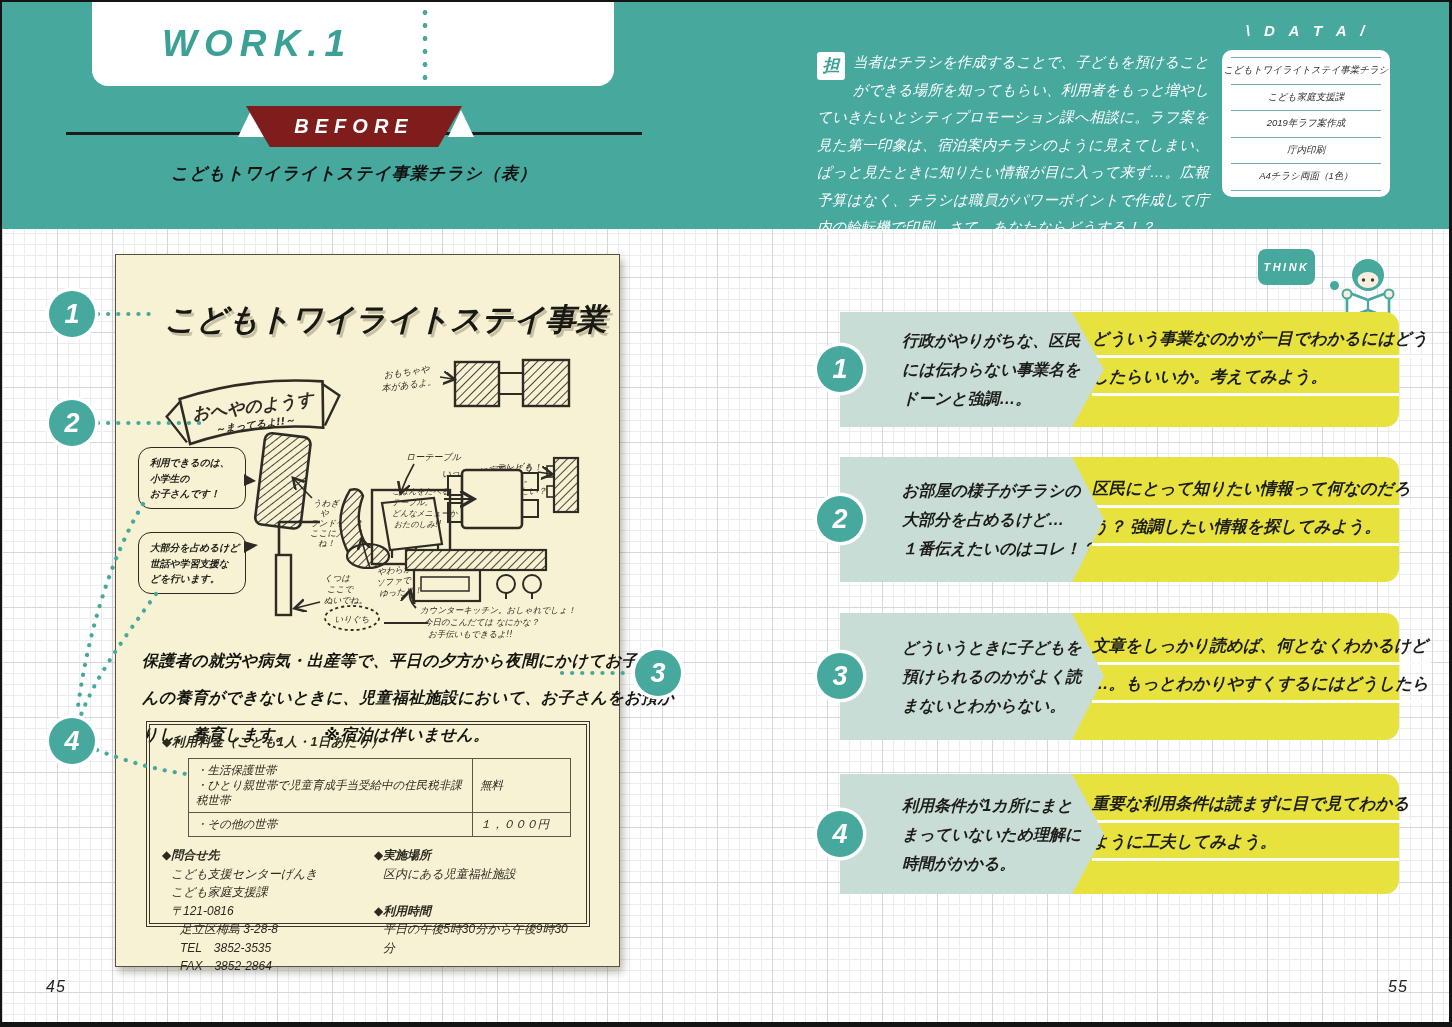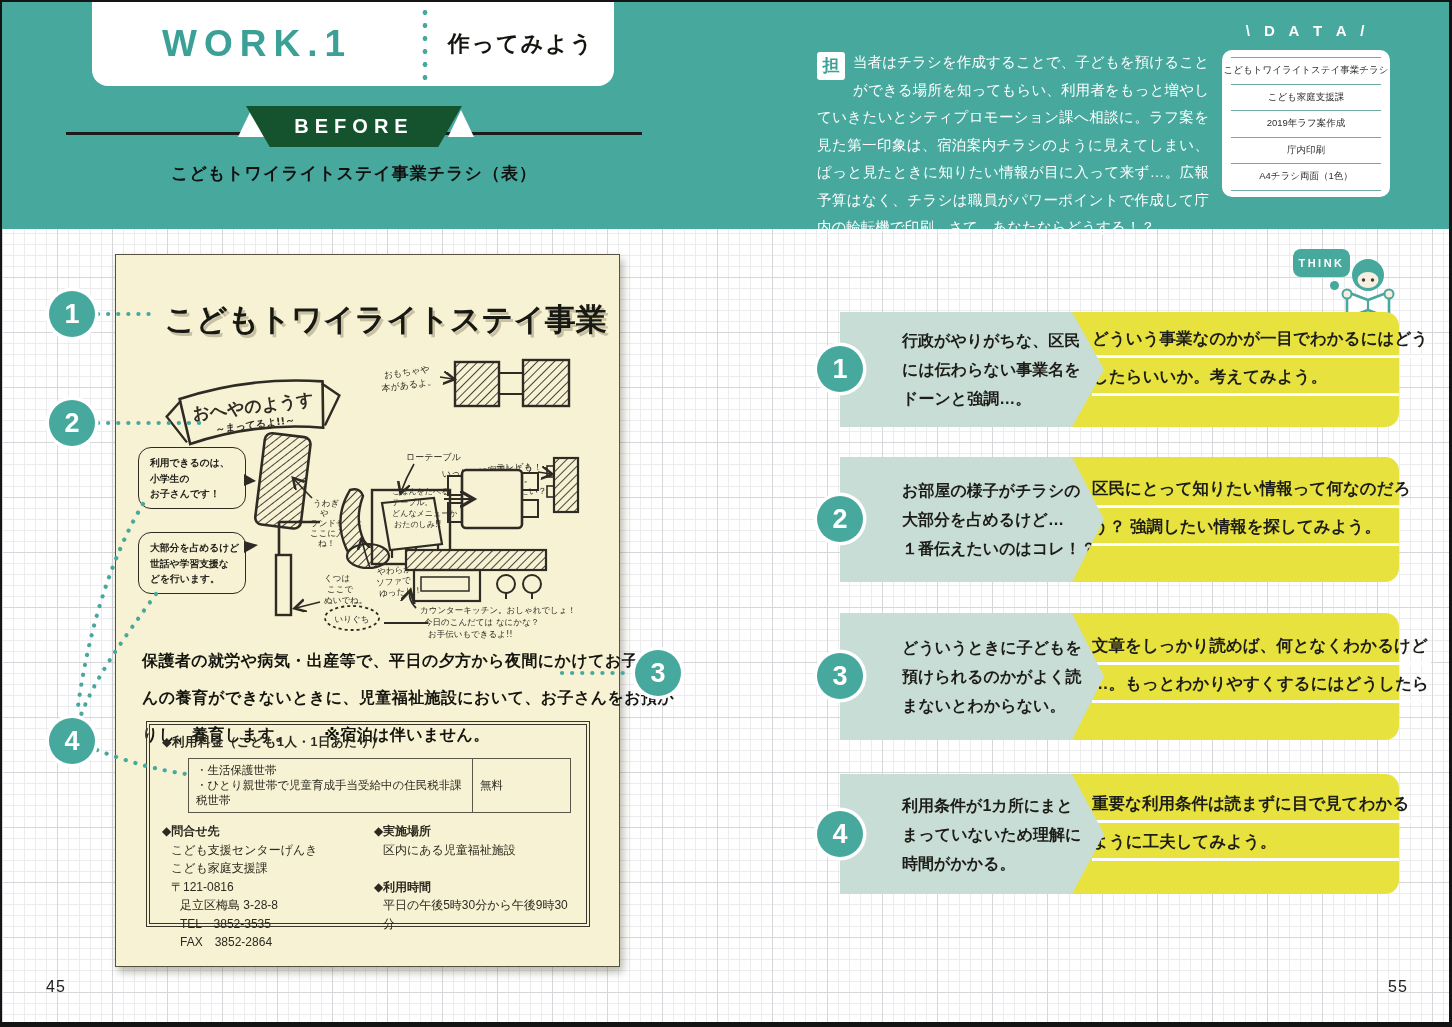--- a/index.html
+++ b/index.html
@@ -8,35 +8,36 @@
   .page{
     position:relative; width:1452px; height:1027px; overflow:hidden;
     border:2px solid #141414; border-bottom-width:5px; border-right-width:3px;
     background-color:#fff;
     background-image:
       linear-gradient(#d7d7db 1px, transparent 1px),
       linear-gradient(90deg,#d7d7db 1px, transparent 1px),
       linear-gradient(#ececef 1px, transparent 1px),
       linear-gradient(90deg,#ececef 1px, transparent 1px);
     background-size:55px 55px,55px 55px,11px 11px,11px 11px;
+    font-style:italic;
   }
   
   .band{ position:absolute; left:0; top:0; width:100%; height:227px; background:#47a89e; }
   .workbox{ position:absolute; left:90px; top:0; width:522px; height:84px; background:#fff;
     border-radius:0 0 16px 16px; display:flex; align-items:stretch; }
   .workbox .wleft{ width:330px; display:flex; align-items:center; justify-content:center;
     color:#3ba095; font-size:37px; font-weight:800; letter-spacing:7px; }
   .vdots{ width:6px; margin:4px 0;
     background-image:radial-gradient(circle,#47a89e 2.4px,transparent 2.6px);
     background-size:6px 13px; background-repeat:repeat-y; background-position:center top; }
   .workbox .wright{ flex:1; display:flex; align-items:center; justify-content:center;
     color:#15150f; font-size:22px; font-weight:700; letter-spacing:2px; }
   .beforewrap{ position:absolute; left:64px; top:104px; width:576px; height:84px; }
   .bline{ position:absolute; left:0; right:0; top:26px; height:3px; background:#1c1c1c; }
-  .btrap{ position:absolute; left:180px; top:0; width:216px; height:41px; background:#14532d;
+  .btrap{ position:absolute; left:180px; top:0; width:216px; height:41px; background:#7f1d1d;
     clip-path:polygon(0 0,100% 0,89% 100%,11% 100%);
     color:#fff; font-size:20px; font-weight:800; letter-spacing:6px; text-align:center; line-height:41px; }
   .btri{ position:absolute; top:4px; width:26px; height:27px; background:#fff;
     clip-path:polygon(50% 0,0 100%,100% 100%); }
   .btri.l{ left:172px; } .btri.r{ left:382px; }
   .bsub{ position:absolute; top:56px; left:0; right:0; text-align:center;
     color:#111; font-size:17px; font-weight:700; letter-spacing:1px; }
   
   .intro{ position:absolute; left:815px; top:47px; width:392px; color:#fff;
     font-size:14.5px; line-height:27.5px; text-align:justify; font-weight:500; }
@@ -91,40 +92,39 @@
     border-radius:8px 14px 14px 8px; display:flex; flex-direction:column; justify-content:center;
     padding-left:52px; }
   .cteal{ position:absolute; left:0; top:0; bottom:0; width:264px; background:#c9ddd7;
     clip-path:polygon(0 0,232px 0,264px 50%,232px 100%,0 100%);
     display:flex; flex-direction:column; justify-content:center; padding-left:62px; }
   .cteal div{ font-size:16px; font-weight:600; line-height:29px; color:#1d1d18; white-space:nowrap; }
   .cyellow div{ display:table; font-size:16.5px; font-weight:700; color:#1d1d18;
     border-bottom:3px solid #fff; padding:1px 3px 5px 0; margin-bottom:7px; white-space:nowrap; }
   .cyellow div:last-child{ margin-bottom:16px; }
   
-  .think{ position:absolute; left:1291px; top:247px; width:57px; height:28px; background:#47a89e;
+  .think{ position:absolute; left:1256px; top:247px; width:57px; height:36px; background:#47a89e;
     border-radius:8px; color:#fff; font-size:11px; font-weight:800; letter-spacing:2.5px;
     display:flex; align-items:center; justify-content:center; }
   .think-dot{ position:absolute; left:1328px; top:279px; width:9px; height:9px; border-radius:50%; background:#47a89e; }
   .reader{ position:absolute; left:1336px; top:254px; }
   
   .overlay{ position:absolute; left:0; top:0; z-index:2; pointer-events:none; }
   .pgnum{ position:absolute; font-size:16px; color:#222; letter-spacing:1px; }
   .pg-l{ left:44px; top:976px; } .pg-r{ left:1386px; top:976px; }
 </style>
 </head>
 <body>
 
 <div class="page">
 
   <div class="band">
     <div class="workbox">
       <div class="wleft">WORK.1</div>
       <div class="vdots"></div>
-      <div class="wright">作ってみよう</div>
     </div>
     <div class="beforewrap">
       <div class="bline"></div>
       <div class="btri l"></div>
       <div class="btri r"></div>
       <div class="btrap">BEFORE</div>
       <div class="bsub">こどもトワイライトステイ事業チラシ（表）</div>
     </div>
     <div class="intro">
       <span class="tanto-float">
@@ -292,20 +292,24 @@
     <div class="feebox">
       <div class="fee-title">◆利用料金（こども1人・1日あたり）</div>
       <table class="fee">
         <tbody>
             <tr>
           <td style="width:284px">
             <div>・生活保護世帯</div>
             <div>・ひとり親世帯で児童育成手当受給中の住民税非課税世帯</div>
           </td>
           <td class="feeval">無料</td>
+        </tr>
+        <tr>
+          <td>・その他の世帯</td>
+          <td class="feeval">１，０００円</td>
         </tr>
       </tbody>
         </table>
       <div class="contact">
         <div class="ccol1">
           <div class="chead">◆問合せ先</div>
           <div class="ind1">こども支援センターげんき</div>
           <div class="ind1">こども家庭支援課</div>
           <div class="ind1">〒121-0816</div>
           <div class="ind2">足立区梅島 3-28-8</div>

